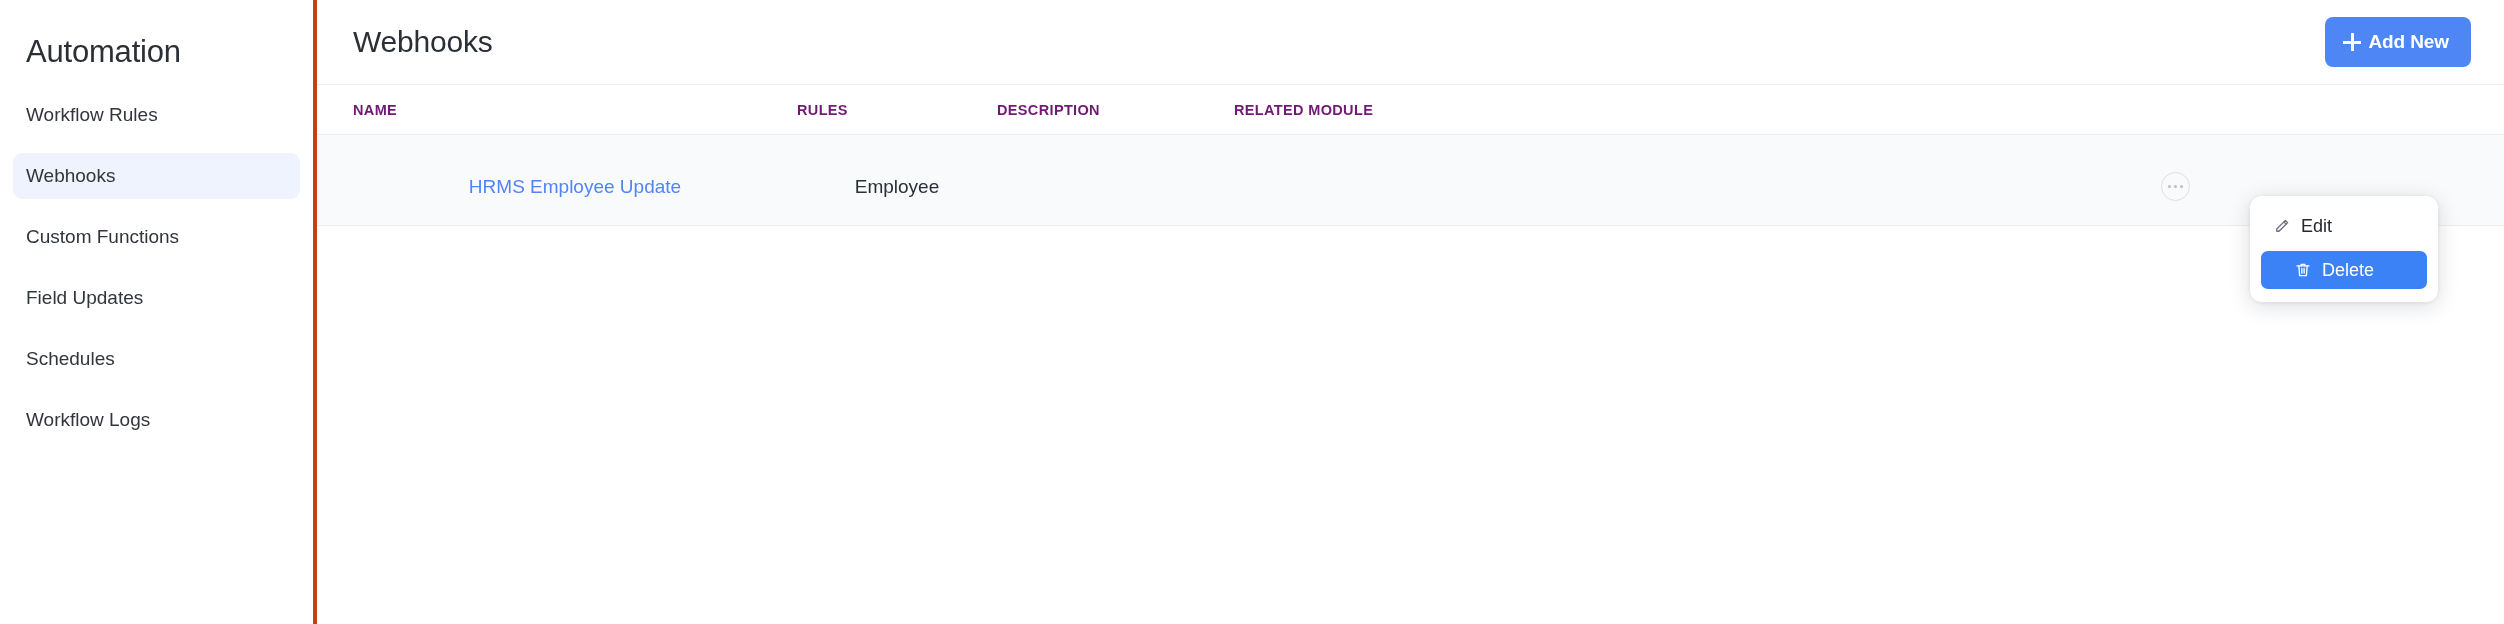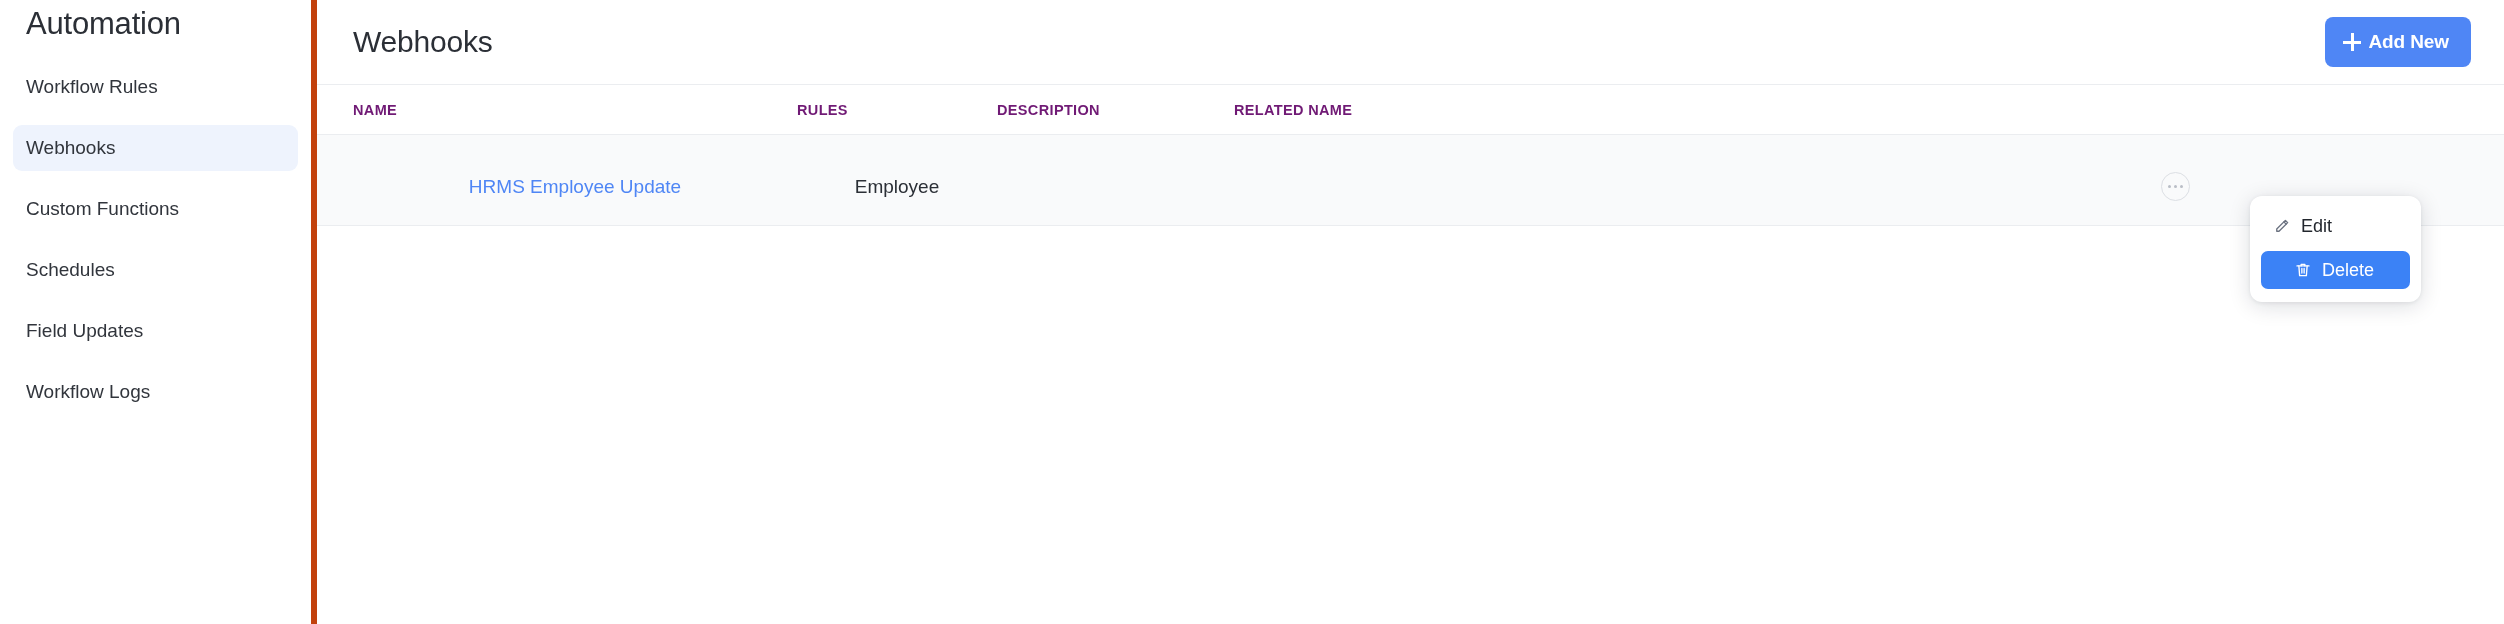--- a/index.html
+++ b/index.html
@@ -20,22 +20,22 @@
     display: flex;
     background: #ffffff;
   }
 
   
   .sidebar {
     width: 317px;
     height: 624px;
     flex: 0 0 317px;
     background: #ffffff;
-    border-right: 6px solid #c2410c;
-    padding-top: 2px;
+    border-right: 4px solid #c2410c;
+    padding-top: 30px;
   }
 
   .sidebar-title {
     font-size: 31px;
     font-weight: 400;
     color: #2b2f36;
     letter-spacing: -0.2px;
     padding: 0 0 0 26px;
     line-height: 44px;
     margin-bottom: 18px;
@@ -194,21 +194,21 @@
     width: 3px; height: 3px;
     border-radius: 50%;
     background: #b9bec6;
   }
 
   
   .menu {
     position: absolute;
     left: 2250px;
     top: 196px;
-    width: 171px;
+    width: 188px;
     background: #ffffff;
     border-radius: 12px;
     box-shadow: 0 4px 22px rgba(17,23,41,0.14), 0 1px 4px rgba(17,23,41,0.08);
     padding: 11px 11px 13px 11px;
     z-index: 40;
   }
 
   .menu-item {
     display: flex;
     align-items: center;
@@ -248,24 +248,24 @@
       <div class="nav-item">
         <span>Workflow Rules</span>
       </div>
       <div class="nav-item active">
         <span>Webhooks</span>
       </div>
       <div class="nav-item">
         <span>Custom Functions</span>
       </div>
       <div class="nav-item">
+        <span>Field Updates</span>
+      </div>
+      <div class="nav-item">
         <span>Schedules</span>
-      </div>
-      <div class="nav-item">
-        <span>Field Updates</span>
       </div>
       <div class="nav-item">
         <span>Workflow Logs</span>
       </div>
     </nav>
   </aside>
 
   <section class="main">
 
     <div class="topbar">
@@ -276,21 +276,21 @@
         <span>Add New</span>
       </button>
     </div>
 
     <table class="table">
       <thead>
         <tr>
           <th class="col-name">NAME</th>
           <th class="col-mod">RULES</th>
           <th class="col-desc">DESCRIPTION</th>
-          <th class="col-rel">RELATED NAME</th>
+          <th class="col-rel">RELATED MODULE</th>
           <th class="col-act"></th>
         </tr>
       </thead>
       <tbody>
         <tr class="row-hover">
           <td class="col-name">
             <a class="link-cell">HRMS Employee Update</a>
           </td>
           <td class="col-mod">Employee</td>
           <td class="col-desc"></td>

